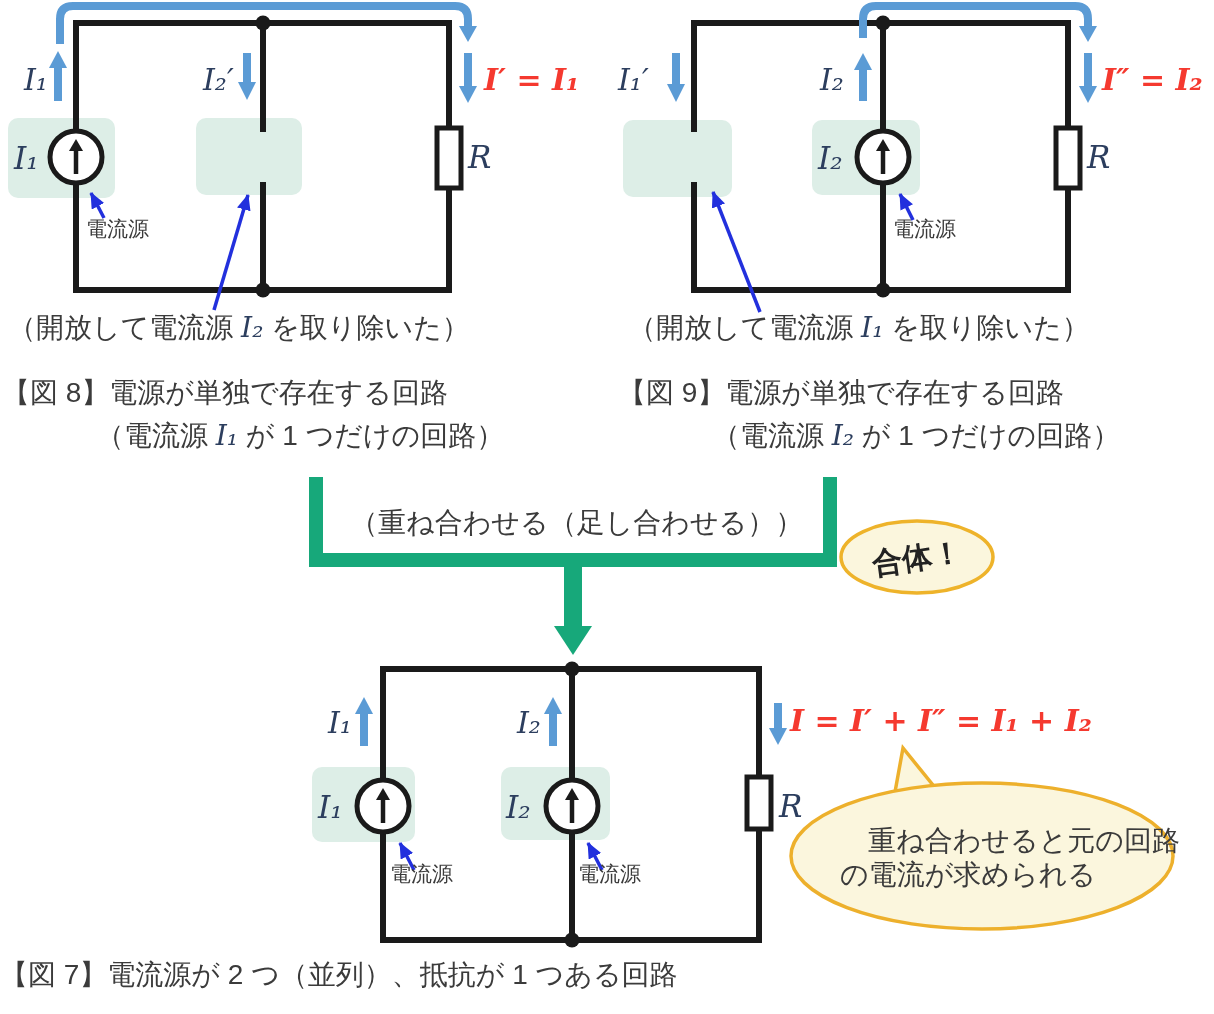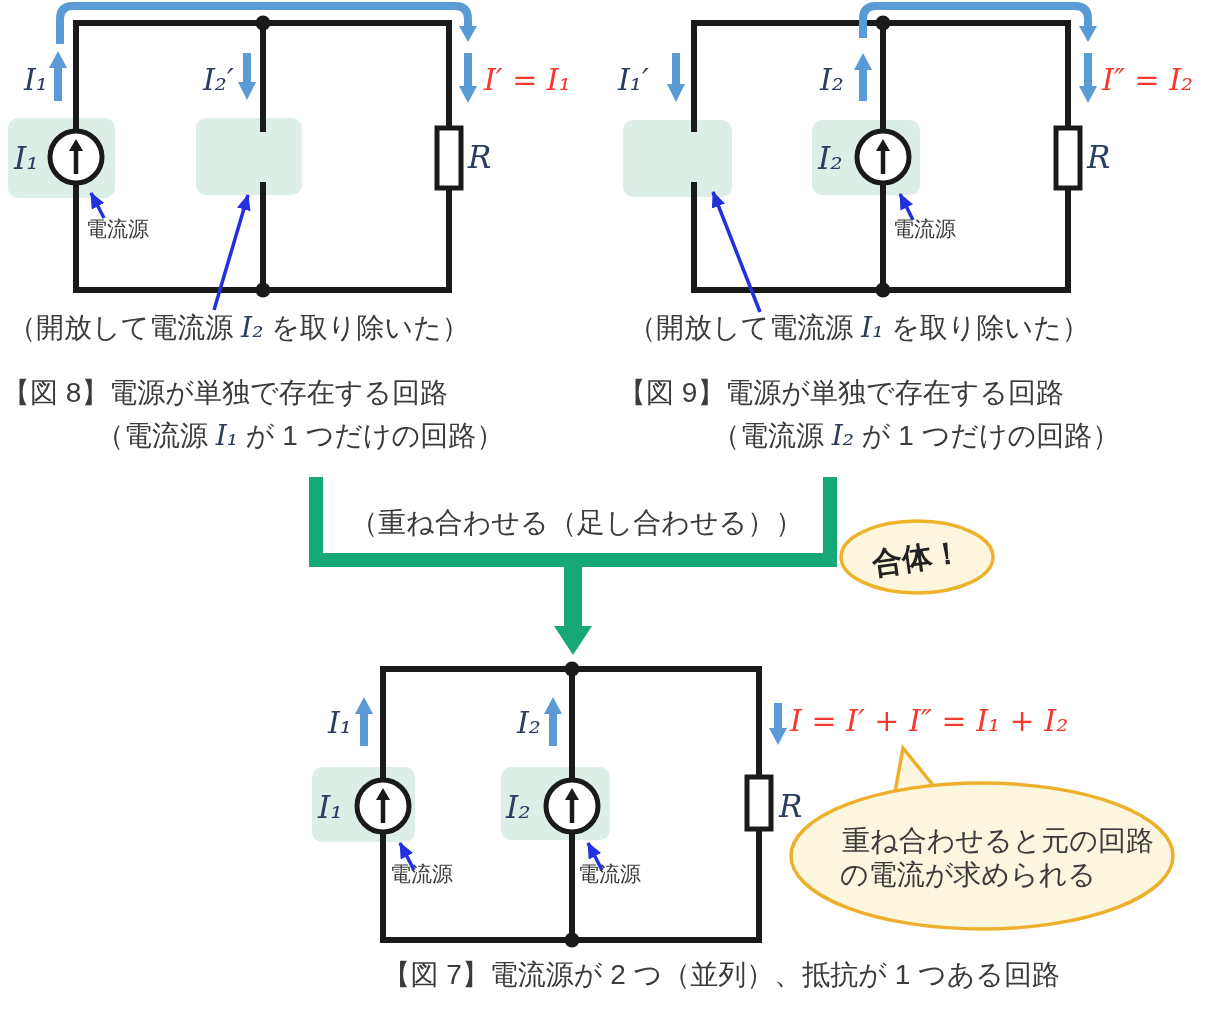--- a/index.html
+++ b/index.html
@@ -6,29 +6,29 @@
   #stage{
     position:relative;width:1214px;height:1014px;background:#ffffff;
     font-family:"Liberation Sans",sans-serif;color:#3b3b3b;overflow:hidden;border-radius:9px;
   }
   #diagram-svg{position:absolute;left:0;top:0;}
   .lbl{position:absolute;white-space:nowrap;line-height:1.2;}
   .jp{font-family:"Liberation Sans",sans-serif;font-size:28px;color:#3b3b3b;}
   .m{font-family:"DejaVu Serif","Liberation Serif",serif;font-style:italic;color:#2c3e5e;}
   .math30{font-family:"DejaVu Serif","Liberation Serif",serif;font-style:italic;font-size:30px;color:#2c3e5e;}
   .math31{font-family:"DejaVu Serif","Liberation Serif",serif;font-style:italic;font-size:31px;color:#2c3e5e;}
-  .red{color:#f5392f;font-weight:normal;}
+  .red{color:#f5392f;font-weight:bold;}
   .srcname{font-size:21px;}
   .cap{font-size:28px;}
   .badge{
     font-size:30px;font-weight:bold;color:#222;
     transform:rotate(-8deg);text-align:center;width:150px;
   }
   .bubbletxt{font-size:28px;color:#3b3b3b;}
-  .caption-bottom{width:1060px;text-align:right;font-size:28px;}
+  .caption-bottom{width:1060px;text-align:left;font-size:28px;}
 </style>
 </head>
 <body>
 <div id="stage">
 
 <svg id="diagram-svg" width="1214" height="1014" viewBox="0 0 1214 1014">
   <defs>
     <marker id="bluehead" markerUnits="userSpaceOnUse" markerWidth="18" markerHeight="16" refX="15" refY="7" orient="auto">
       <path d="M0,0 L16,7 L0,14 Z" fill="#2230dd"></path>
     </marker>
@@ -185,17 +185,17 @@
 <div class="lbl jp badge" style="left:842px;top:540px">合体！</div>
 
 <div class="lbl math30" style="left:328px;top:705px">I₁</div>
 <div class="lbl math30" style="left:517px;top:705px">I₂</div>
 <div class="lbl math30 red" style="left:790px;top:703px">I = I′ + I″ = I₁ + I₂</div>
 <div class="lbl math31" style="left:318px;top:789px">I₁</div>
 <div class="lbl math31" style="left:506px;top:789px">I₂</div>
 <div class="lbl math31" style="left:779px;top:788px">R</div>
 <div class="lbl jp srcname" style="left:390px;top:861px">電流源</div>
 <div class="lbl jp srcname" style="left:578px;top:861px">電流源</div>
-<div class="lbl jp bubbletxt" style="left:842px;top:824px">重ね合わせると元の回路</div>
+<div class="lbl jp bubbletxt" style="left:868px;top:824px">重ね合わせると元の回路</div>
 <div class="lbl jp bubbletxt" style="left:840px;top:858px">の電流が求められる</div>
 <div class="lbl jp caption-bottom" style="left:0px;top:958px">【図 7】電流源が 2 つ（並列）、抵抗が 1 つある回路</div>
 
 </div>
 
 </body></html>

